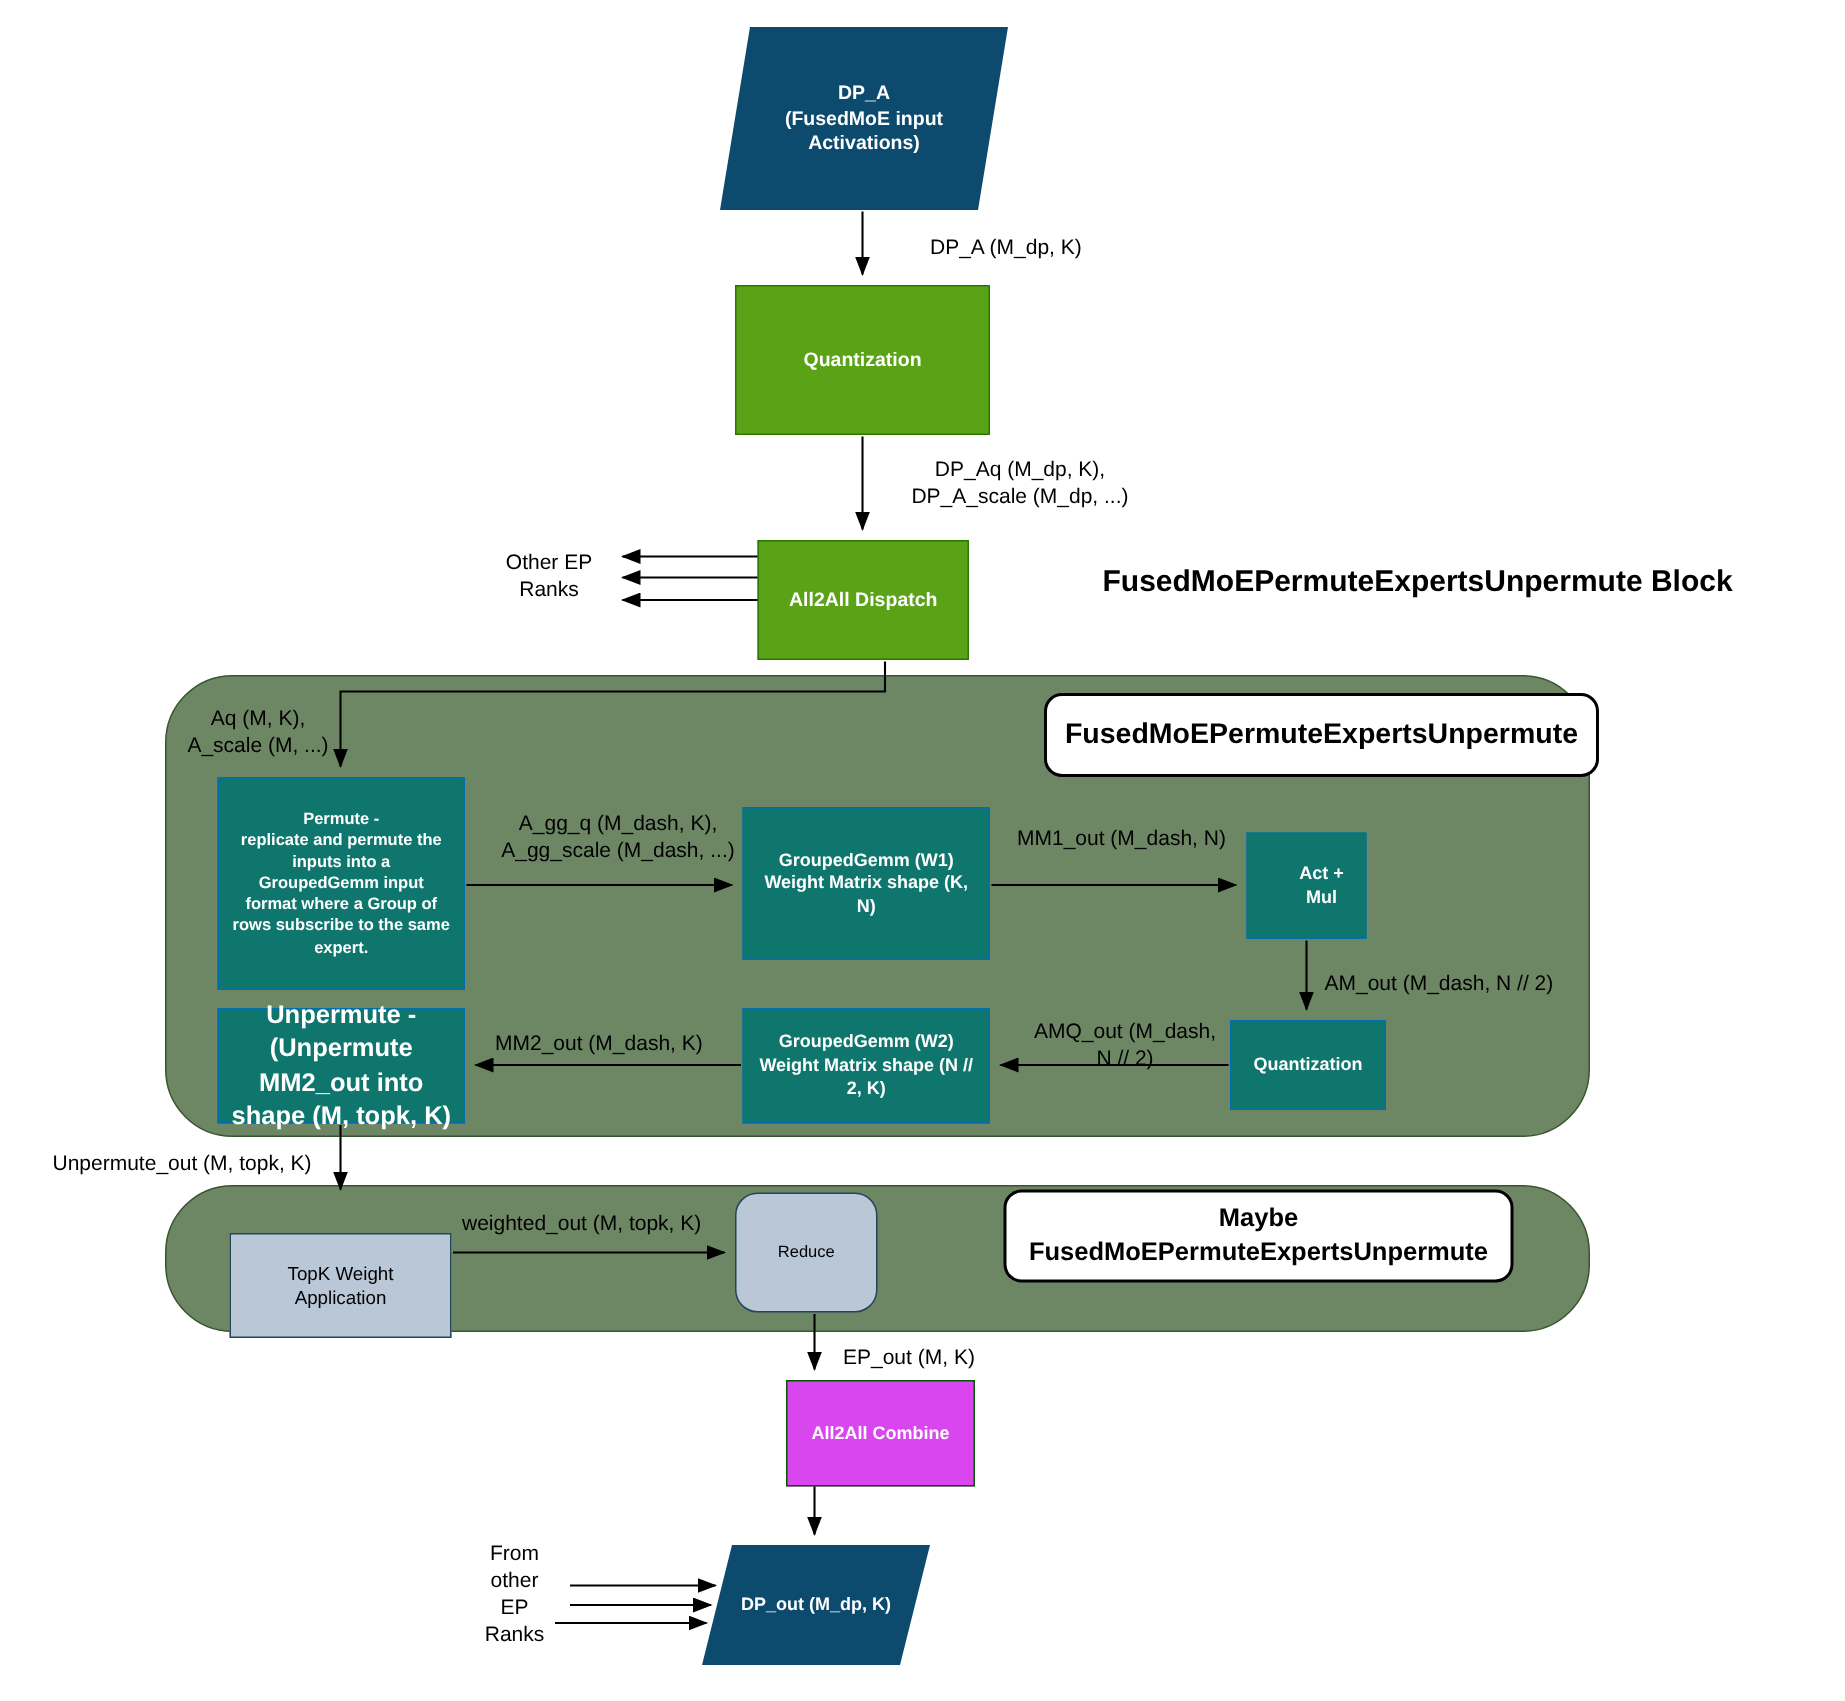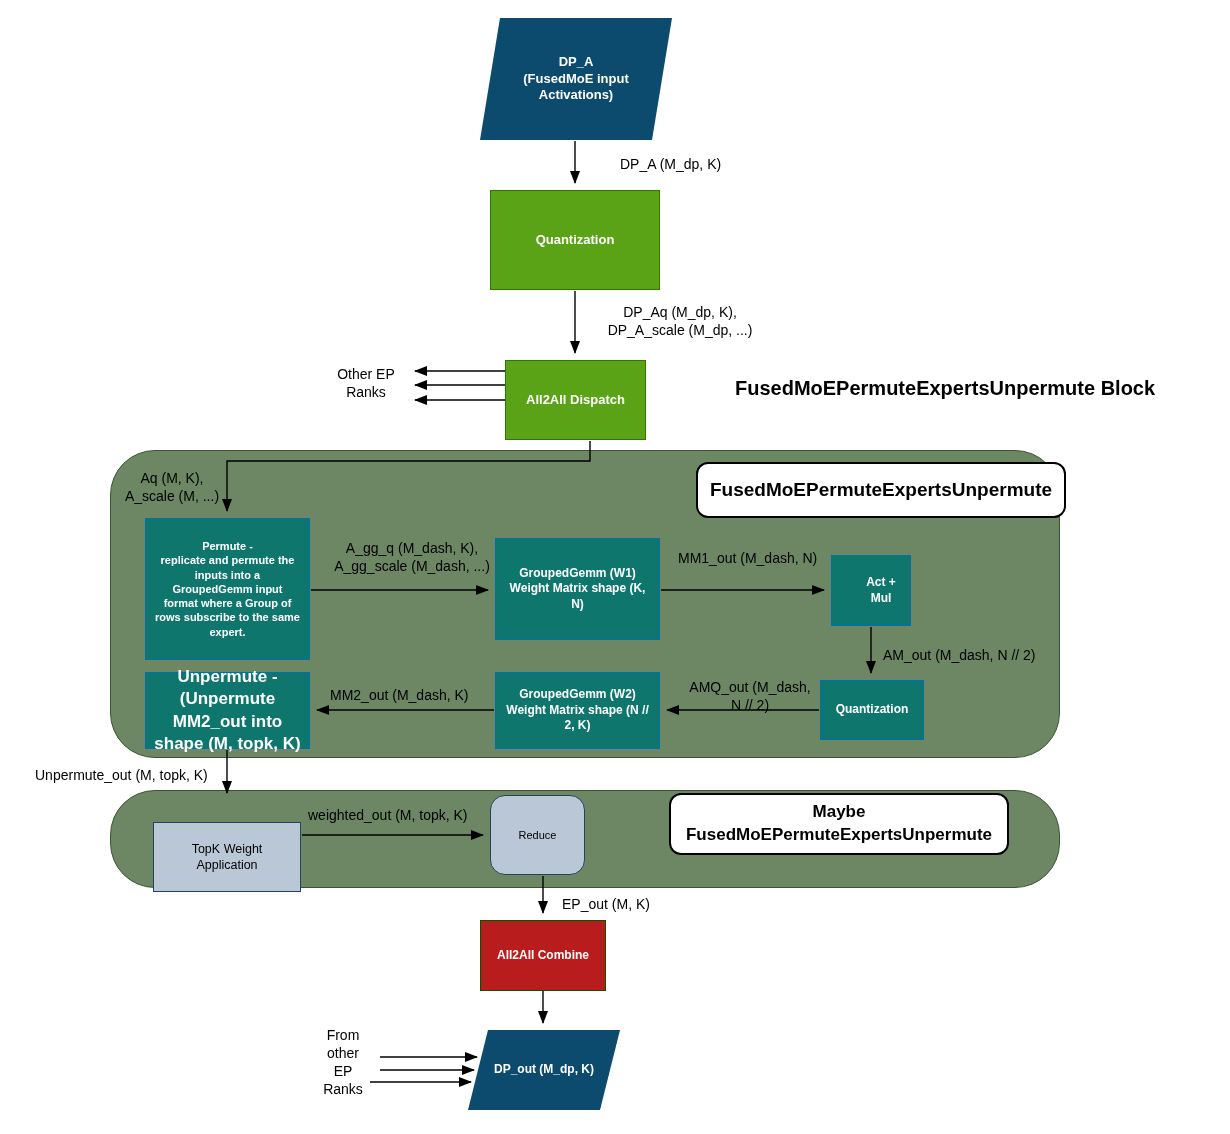--- a/index.html
+++ b/index.html
@@ -6,21 +6,21 @@
   #canvas{
     position:relative;width:1230px;height:1134px;background:#ffffff;
     font-family:"Liberation Sans",sans-serif;color:#000;overflow:hidden;
   }
   .node{
     position:absolute;display:flex;align-items:center;justify-content:center;
     text-align:center;box-sizing:border-box;white-space:pre-line;
     padding:4px 8px;line-height:1.3;
   }
   .green{background:#5AA317;border:1px solid #2D7600;color:#fff;font-weight:bold;}
-  .dgreen{background:#b91c1c;border:1px solid #005700;color:#fff;font-weight:bold;}
+  .dgreen{background:#d946ef;border:1px solid #005700;color:#fff;font-weight:bold;margin-left:44px;}
   .blue{background:#0f766e;border:1px solid #006EAF;color:#fff;font-weight:bold;}
   .steel{background:#B9C7D6;border:1px solid #23445D;color:#000;font-weight:normal;}
   .purple{background:#0c4a6e;color:#fff;font-weight:bold;border:none;
     clip-path:polygon(20px 0,100% 0,calc(100% - 20px) 100%,0 100%);}
   .container{position:absolute;background:#6D8764;border:1px solid #3A5431;
     border-radius:45px;box-sizing:border-box;}
   .wlabel{position:absolute;background:#fff;border:2px solid #000;border-radius:12px;
     display:flex;align-items:center;justify-content:center;text-align:center;
     font-weight:bold;white-space:pre-line;box-sizing:border-box;line-height:1.35;margin-left:24px;}
   .elabel{position:absolute;font-size:14px;white-space:pre;line-height:1.28;}

